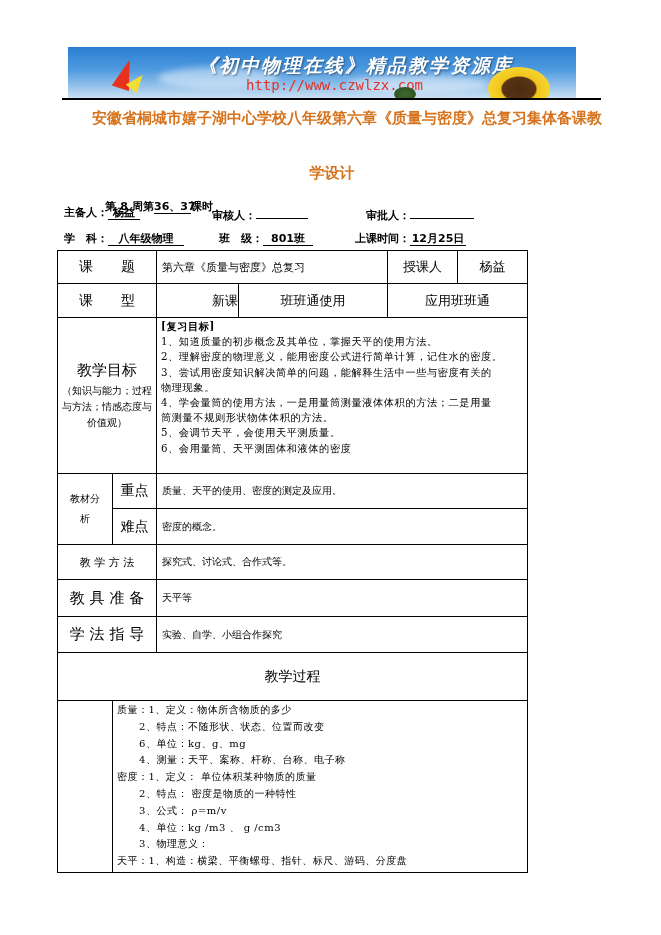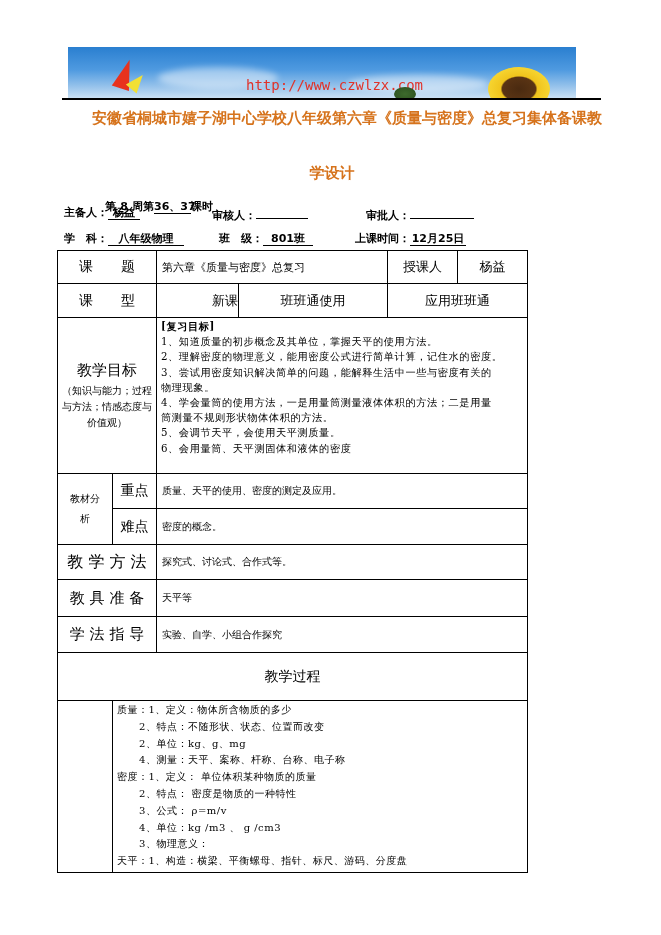--- a/index.html
+++ b/index.html
@@ -47,20 +47,21 @@
   .proc-line { font-family: "DejaVu Serif", serif; font-size: 10px; line-height: 16.8px; white-space: pre; letter-spacing: 0.5px; padding-left: 4px; }
 </style>
 </head>
 <body>
 
 <div id="banner" class="abs">
   <div class="cloud" style="left:90px;top:20px;width:120px;height:22px;"></div>
   <div class="cloud" style="left:280px;top:28px;width:140px;height:18px;"></div>
   <div id="logo-red" class="abs"></div>
   <div id="logo-yellow" class="abs"></div>
+  <div id="banner-title" class="abs">《初中物理在线》精品教学资源库</div>
   <div id="banner-url" class="abs">http://www.czwlzx.com</div>
   <div id="leaf" class="abs"></div>
   <div id="sunflower" class="abs"></div>
 </div>
 <div id="header-rule" class="abs"></div>
 
 <div id="title-1" class="abs title">安徽省桐城市嬉子湖中心学校八年级第六章《质量与密度》总复习集体备课教</div>
 <div id="title-2" class="abs title">学设计</div>
 
 <div class="abs meta" style="left:105px;top:180px;">
@@ -129,40 +130,40 @@
   <tr style="height:35px">
     <td rowspan="2" class="lbl" style="font-size:10px;line-height:20px;padding:0 8px;">教材分析</td>
     <td class="lbl">重点</td>
     <td colspan="4" class="body-txt">质量、天平的使用、密度的测定及应用。</td>
   </tr>
   <tr style="height:36px">
     <td class="lbl">难点</td>
     <td colspan="4" class="body-txt">密度的概念。</td>
   </tr>
   <tr style="height:35px">
-    <td colspan="2" class="lbl" style="font-size:16px;">教 学 方 法</td>
+    <td colspan="2" class="lbl" style="font-size:11px;">教 学 方 法</td>
     <td colspan="4" class="body-txt">探究式、讨论式、合作式等。</td>
   </tr>
   <tr style="height:37px">
     <td colspan="2" class="lbl" style="font-size:15px;">教 具 准 备</td>
     <td colspan="4" class="body-txt">天平等</td>
   </tr>
   <tr style="height:36px">
     <td colspan="2" class="lbl" style="font-size:15px;">学 法 指 导</td>
     <td colspan="4" class="body-txt">实验、自学、小组合作探究</td>
   </tr>
   <tr style="height:48px">
     <td colspan="6" class="lbl" style="font-size:14px;">教学过程</td>
   </tr>
   <tr style="height:172px">
     <td></td>
     <td colspan="5" style="vertical-align:top;padding-top:1px;">
       <div class="proc-line">质量：1、定义：物体所含物质的多少</div>
       <div class="proc-line">      2、特点：不随形状、状态、位置而改变</div>
-      <div class="proc-line">      2、单位：kg、g、mg</div>
+      <div class="proc-line">      6、单位：kg、g、mg</div>
       <div class="proc-line">      4、测量：天平、案称、杆称、台称、电子称</div>
       <div class="proc-line">密度：1、定义： 单位体积某种物质的质量</div>
       <div class="proc-line">      2、特点： 密度是物质的一种特性</div>
       <div class="proc-line">      3、公式： ρ=m/v</div>
       <div class="proc-line">      4、单位：kg /m3 、 g /cm3</div>
       <div class="proc-line">      3、物理意义：</div>
       <div class="proc-line">天平：1、构造：横梁、平衡螺母、指针、标尺、游码、分度盘</div>
     </td>
   </tr>
 </tbody>

